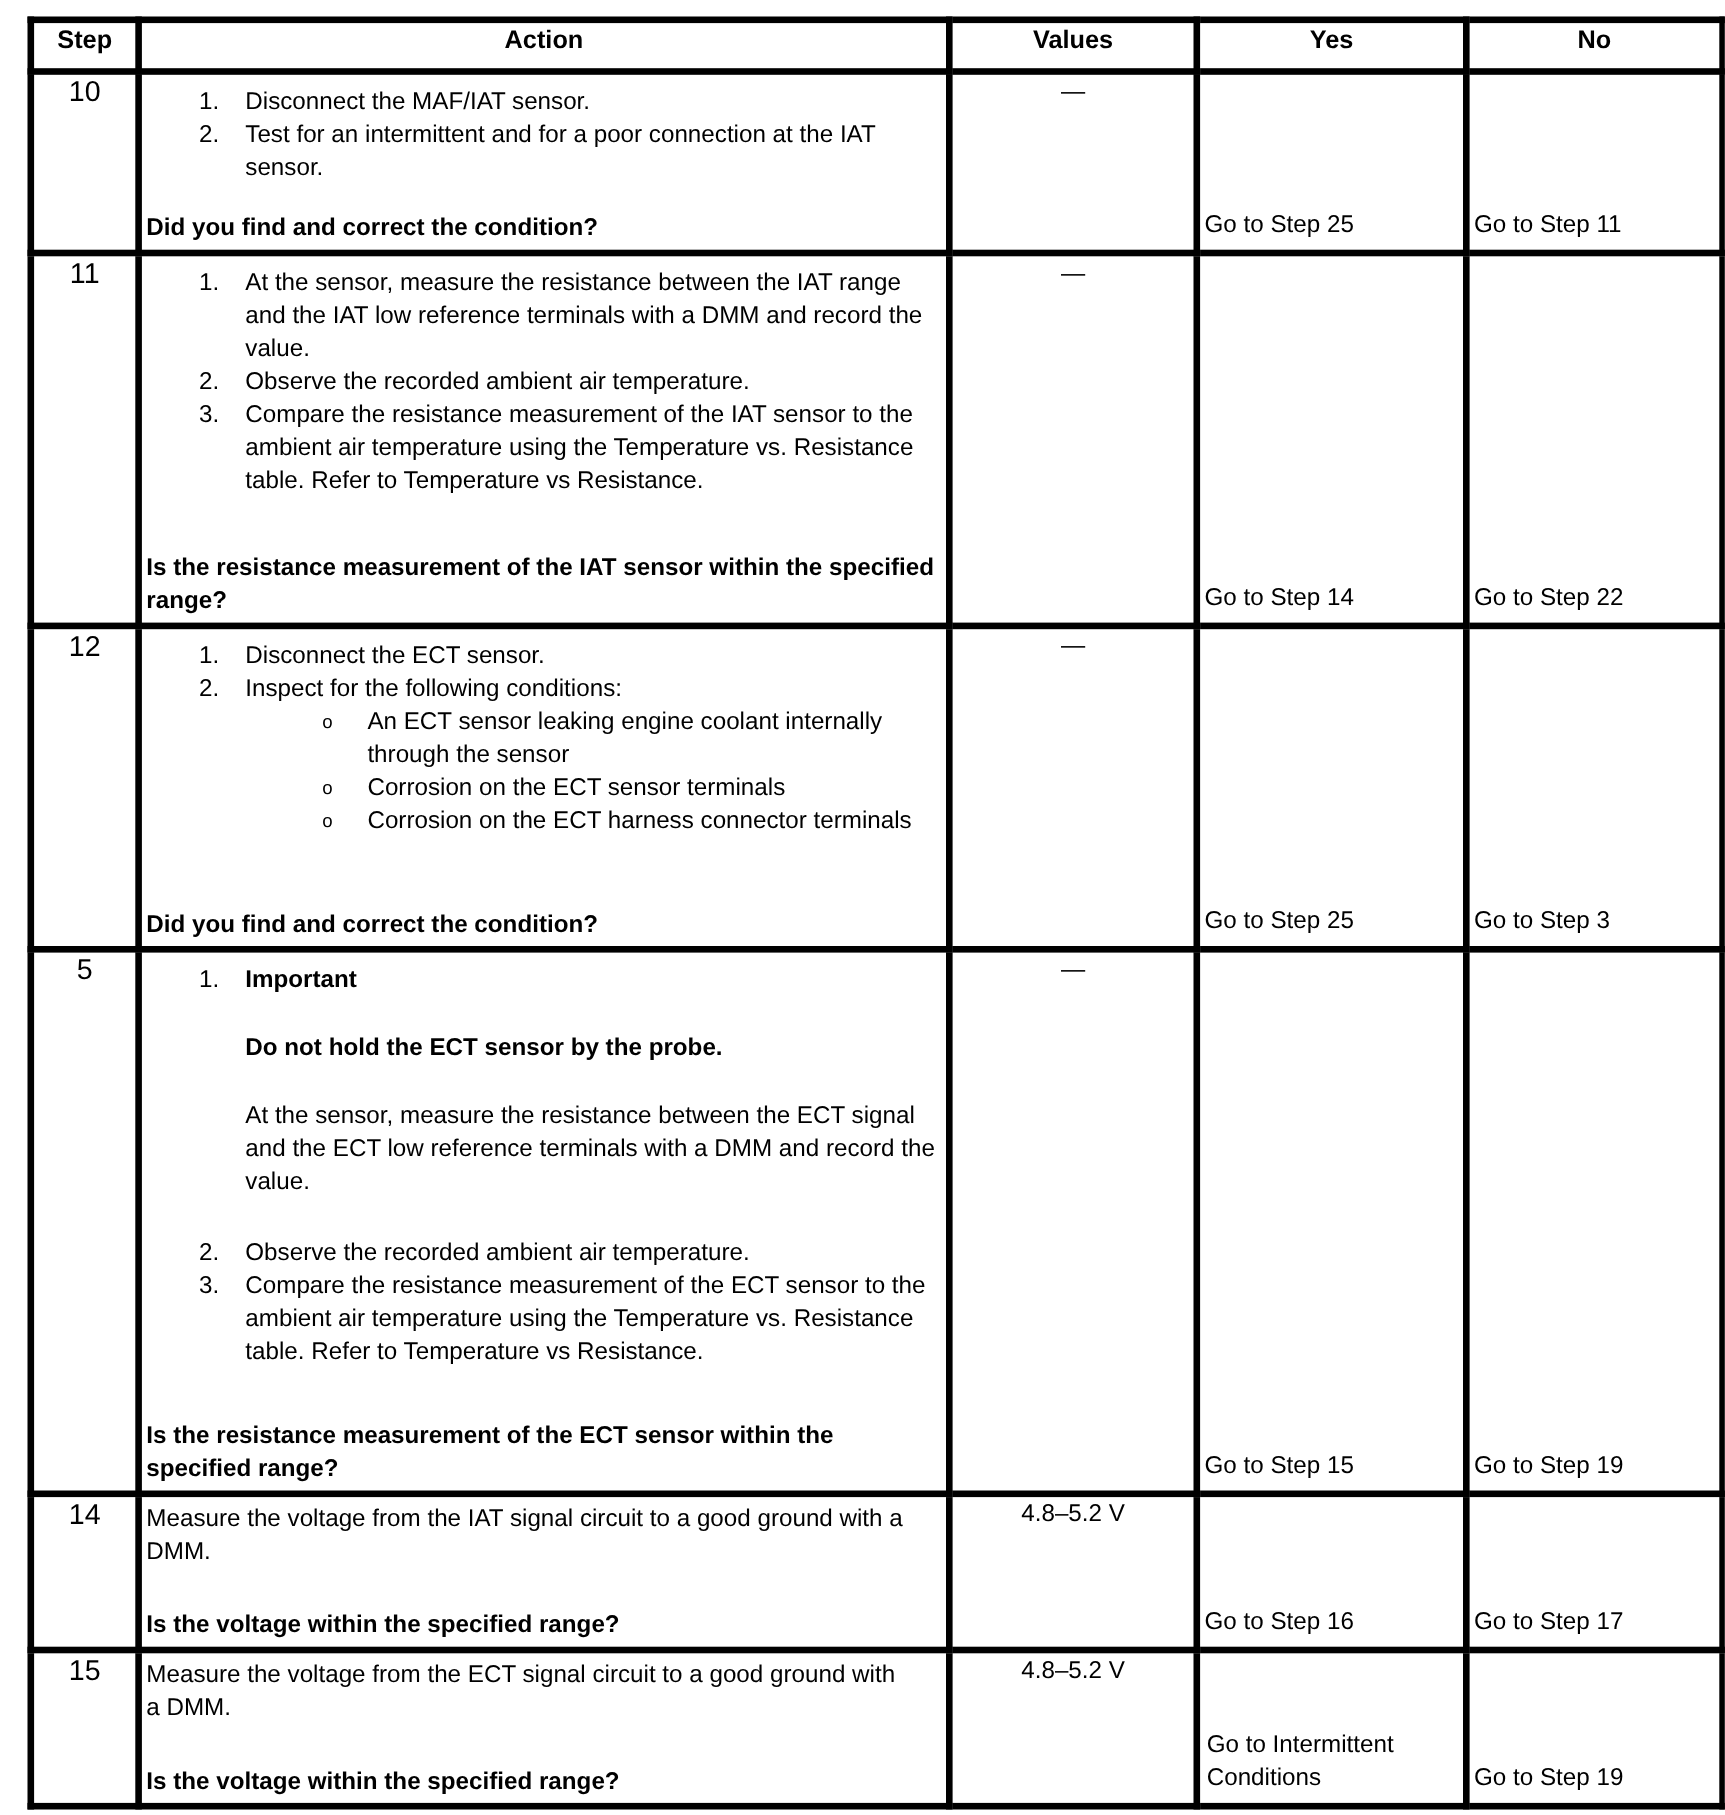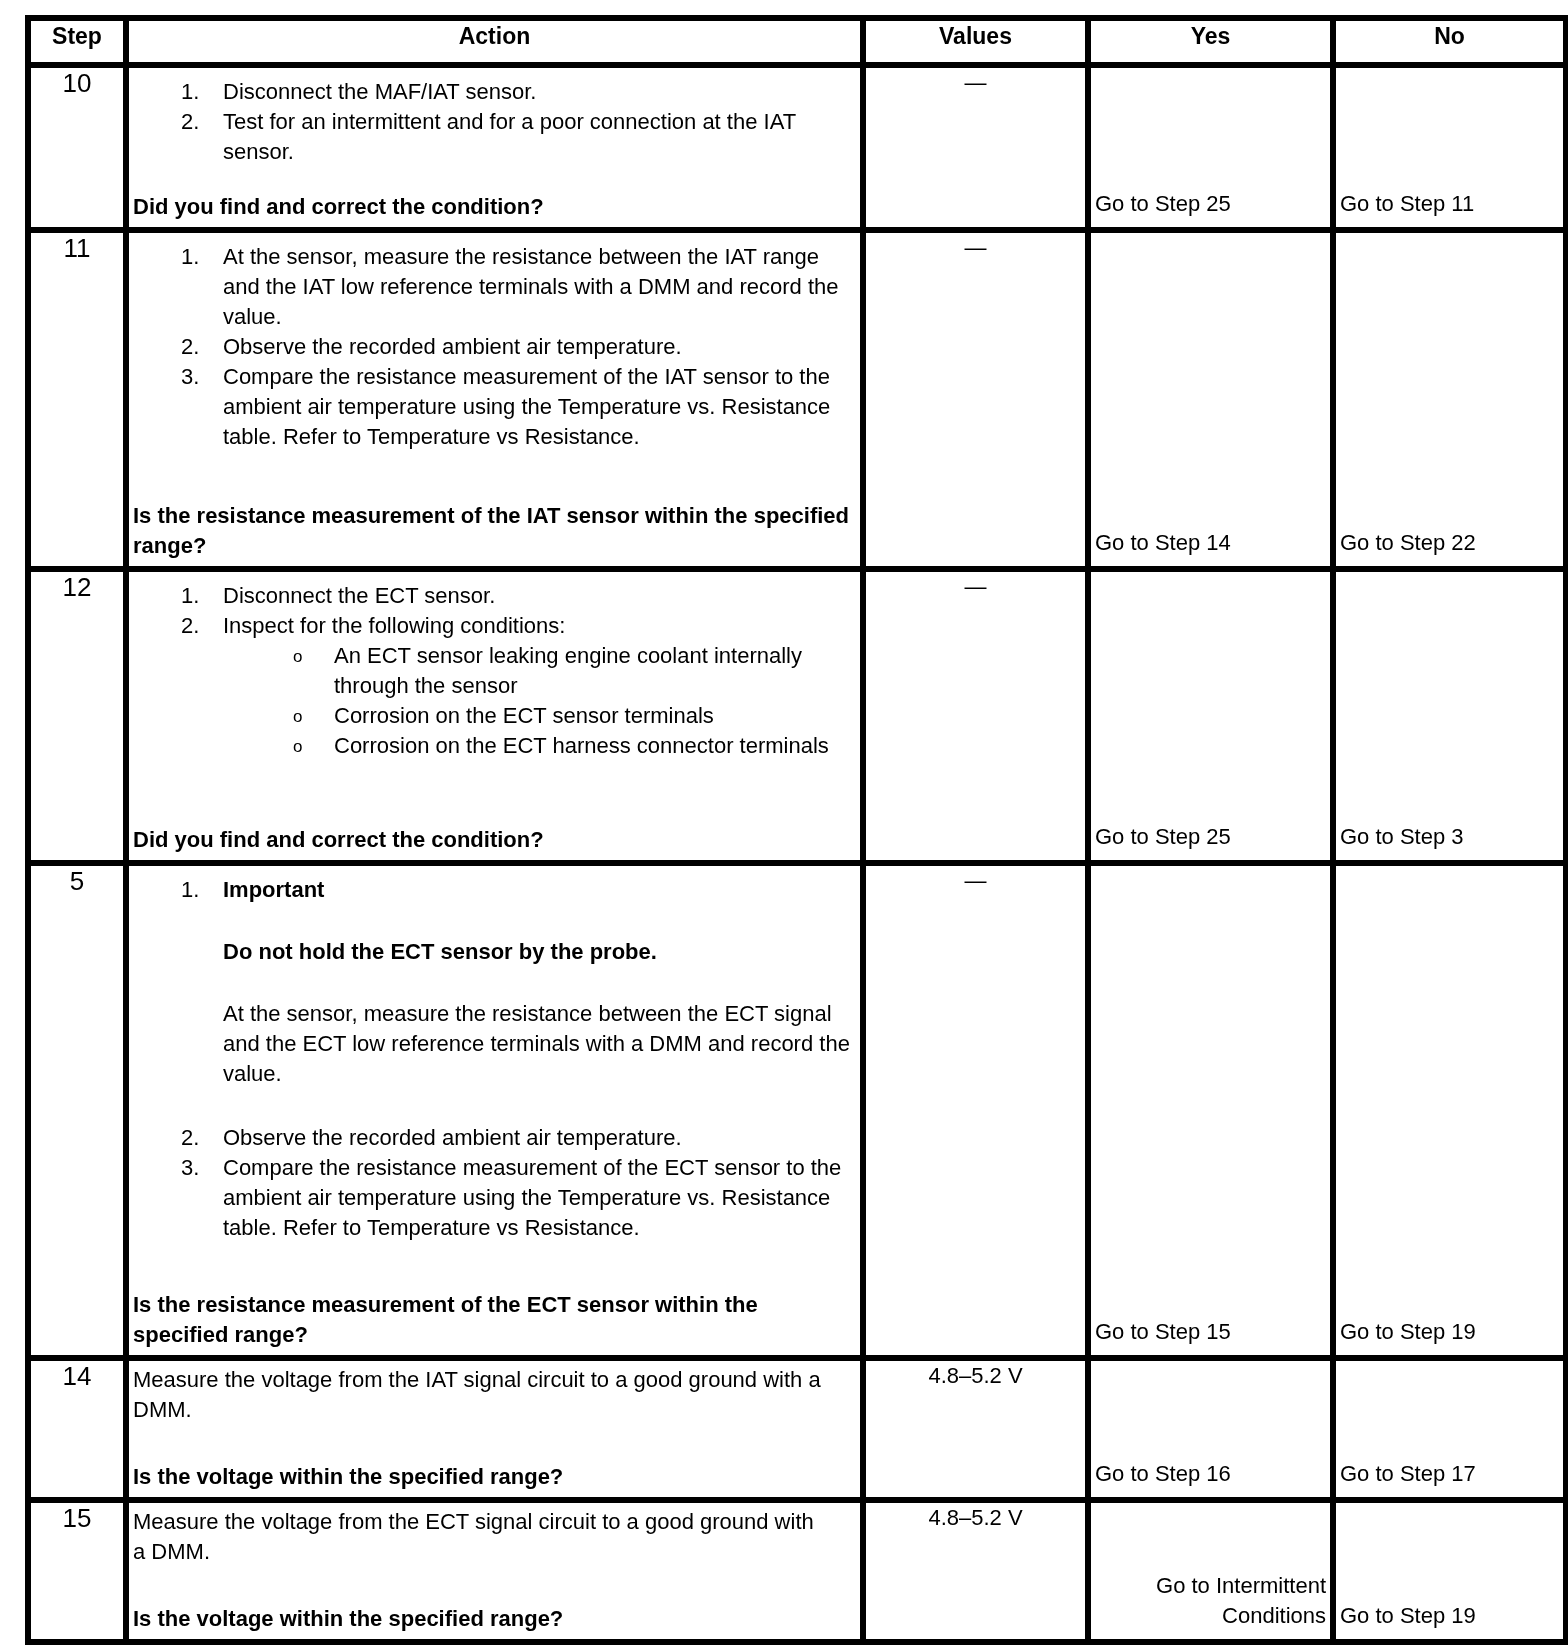--- a/index.html
+++ b/index.html
@@ -46,21 +46,21 @@
     vertical-align: middle;
   }
   td.yes-cell, td.no-cell { position: relative; }
   .goto {
     position: absolute;
     bottom: 8px;
     left: 4px;
     right: 4px;
     text-align: left;
   }
-  .goto.bottom-left { text-align: right; left: 6px; }
+  .goto.bottom-left { text-align: left; left: 6px; }
   .action-list {
     list-style: none;
     margin: 9px 0 0 0;
     padding: 0;
   }
   .action-item {
     position: relative;
     margin-left: 94px;
     padding-right: 6px;
   }

